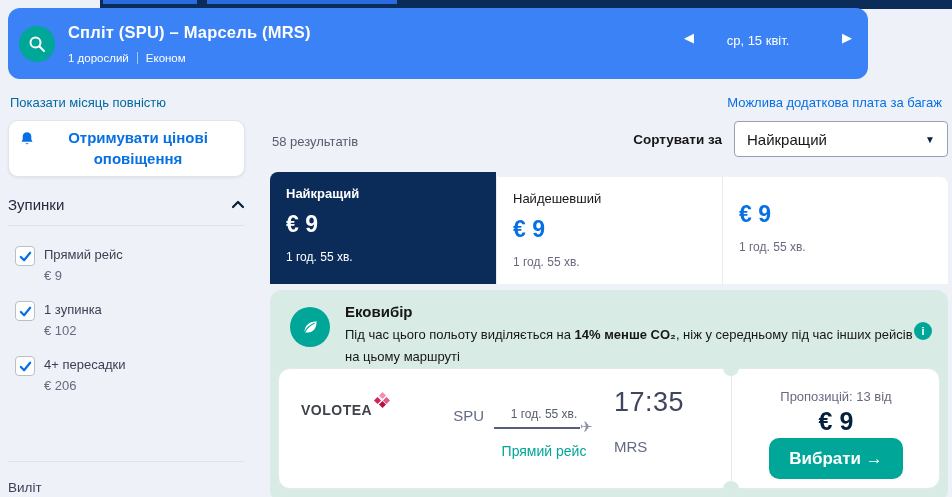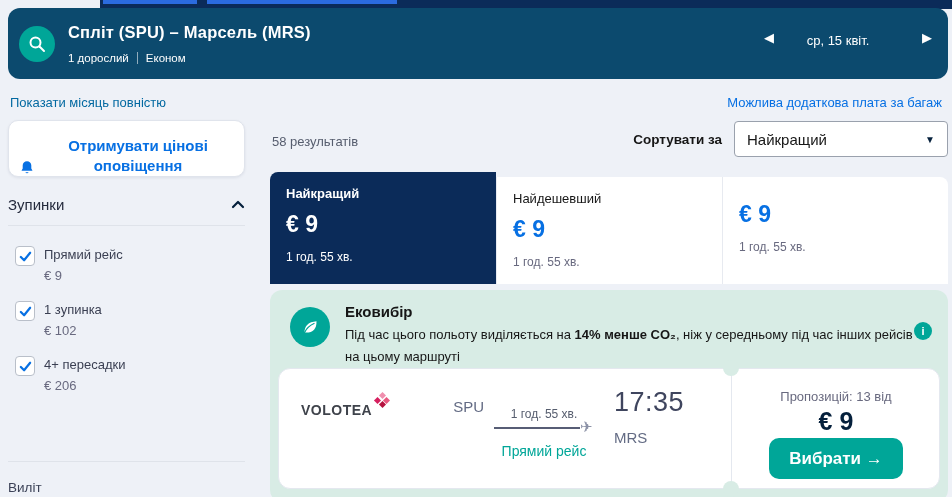--- a/index.html
+++ b/index.html
@@ -6,37 +6,37 @@
   html,body { width:952px; height:497px; overflow:hidden; }
   body { font-family:"Liberation Sans", sans-serif; background:#eef1f7; position:relative; }
 
   
   .strip-navy { position:absolute; left:100px; top:0; width:852px; height:9px; background:#0b2b59; }
   .strip-seg { position:absolute; top:0; height:4px; background:#2b6be0; }
   .seg1 { left:103px; width:94px; }
   .seg2 { left:207px; width:190px; }
 
   
-  .header { position:absolute; left:8px; top:8px; width:940px; height:71px; background:#0c4a6e; border-radius:12px; color:#fff; }
+  .header { position:absolute; left:8px; top:8px; width:860px; height:71px; background:#3b82f6; border-radius:12px; color:#fff; }
   .search-circle { position:absolute; left:11px; top:18px; width:36px; height:36px; border-radius:50%; background:#00a698; display:flex; align-items:center; justify-content:center; cursor:pointer; border:none; }
   .header-title { position:absolute; left:60px; top:15px; font-size:16.5px; font-weight:600; letter-spacing:.2px; }
   .header-sub { position:absolute; left:60px; top:44px; font-size:11.5px; display:flex; align-items:center; gap:8px; color:#fff; }
   .vdiv { width:1px; height:12px; background:rgba(255,255,255,.55); display:inline-block; }
   .date-prev, .date-next { position:absolute; top:23px; background:none; border:none; color:#fff; font-size:13px; cursor:pointer; line-height:1; }
   .date-prev { right:174px; }
   .date-next { right:16px; }
   .date-text { position:absolute; right:40px; top:25px; width:140px; text-align:center; font-size:13px; }
 
   
   .link-month { position:absolute; left:10px; top:95px; font-size:13px; color:#0369a1; text-decoration:none; cursor:pointer; }
   .link-baggage { position:absolute; right:10px; top:95px; font-size:13px; color:#0770e3; text-decoration:none; cursor:pointer; }
 
   
   .sidebar { position:absolute; left:8px; top:120px; width:237px; height:377px; }
-  .alert-btn { position:absolute; left:0; top:0; width:237px; height:57px; background:#fff; border:1px solid #e0e4ec; border-radius:10px; box-shadow:0 1px 3px rgba(10,30,60,.08); color:#0770e3; font-family:inherit; font-size:15px; font-weight:700; line-height:1.35; cursor:pointer; display:flex; align-items:flex-end; justify-content:center; gap:7px; padding:0 10px; }
+  .alert-btn { position:absolute; left:0; top:0; width:237px; height:57px; background:#fff; border:1px solid #e0e4ec; border-radius:10px; box-shadow:0 1px 3px rgba(10,30,60,.08); color:#0770e3; font-family:inherit; font-size:15px; font-weight:700; line-height:1.35; cursor:pointer; display:flex; align-items:center; justify-content:center; gap:7px; padding:0 10px; }
   .alert-btn .bell { flex:0 0 auto; margin-top:-20px; }
   .side-head { position:absolute; left:0; width:237px; display:flex; align-items:center; justify-content:space-between; cursor:pointer; }
   .side-head .t { font-size:15px; color:#252b3d; }
   .sh-stops { top:76px; }
   .sh-time { top:316px; }
   .side-hr { position:absolute; left:0; width:237px; height:0; border-top:1px solid #dfe3ea; }
   .hr1 { top:105px; } .hr2 { top:341px; }
   .opt-row { position:absolute; left:0; width:237px; }
   .opt-cb { position:absolute; left:7px; top:1px; width:20px; height:20px; background:#fff; border:1.5px solid #b9bfc9; border-radius:4px; display:flex; align-items:center; justify-content:center; cursor:pointer; }
   .opt-label { position:absolute; left:36px; top:2px; font-size:13px; color:#3a3f52; }
@@ -80,21 +80,21 @@
   .airline { position:absolute; left:22px; top:33px; font-size:14px; font-weight:700; letter-spacing:.5px; color:#3f434b; }
   .diamond-cluster { position:absolute; left:calc(100% + 3px); top:-9px; width:14px; height:14px; }
   .diamond-cluster i { position:absolute; width:5px; height:5px; transform:rotate(45deg); }
   .dm-t { left:4.5px; top:0; background:#f08fae; }
   .dm-l { left:0; top:4.5px; background:#d61f5e; }
   .dm-r { left:9px; top:4.5px; background:#e8577f; }
   .dm-b { left:4.5px; top:9px; background:#b5123f; }
   .depart { position:absolute; left:110px; top:18px; width:95px; text-align:right; }
   .arrive { position:absolute; left:335px; top:18px; width:95px; text-align:left; }
   .fl-time { font-size:27px; font-weight:500; color:#3f455e; letter-spacing:.5px; }
-  .fl-code { margin-top:11px; font-size:15px; color:#636b84; }
+  .fl-code { margin-top:20px; font-size:15px; color:#636b84; }
   .leg-duration { position:absolute; left:215px; top:38px; width:100px; text-align:center; font-size:12px; color:#565d6e; }
   .leg-line { position:absolute; left:215px; top:58px; width:86px; height:2px; background:#575d75; }
   .plane-icon { position:absolute; left:301px; top:49px; font-size:15px; color:#8b91a6; }
   .leg-stops { position:absolute; left:215px; top:74px; width:100px; text-align:center; font-size:14px; color:#00a698; text-decoration:none; cursor:pointer; }
   .card-vdiv { position:absolute; left:452px; top:0; width:1px; height:119px; background:#e4e8ef; }
   .notch { position:absolute; left:444px; width:16px; height:16px; border-radius:50%; background:#d8ece5; }
   .notch-top { top:-9px; } .notch-bottom { bottom:-9px; }
   .price-box { position:absolute; left:452px; top:0; width:210px; height:150px; text-align:center; }
   .deals { position:absolute; left:0; top:20px; width:210px; font-size:13px; color:#68697f; }
   .big-price { position:absolute; left:0; top:38px; width:210px; font-size:25px; font-weight:700; color:#05203c; }

